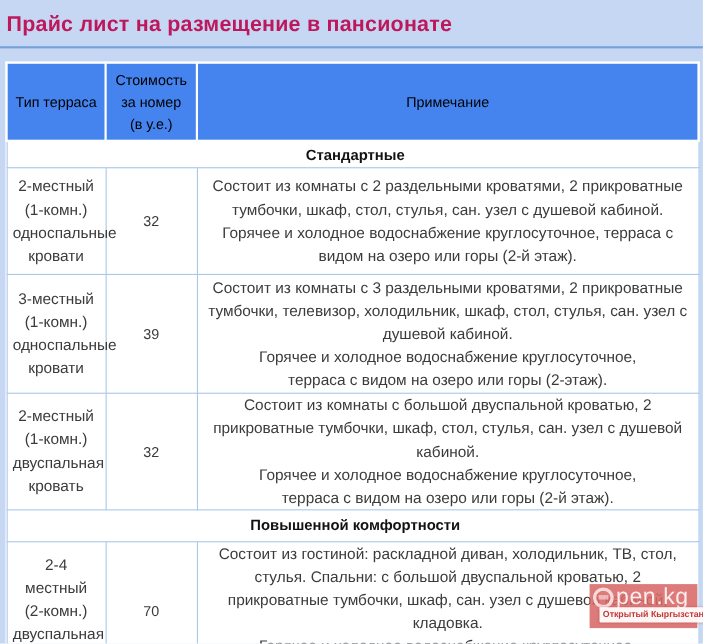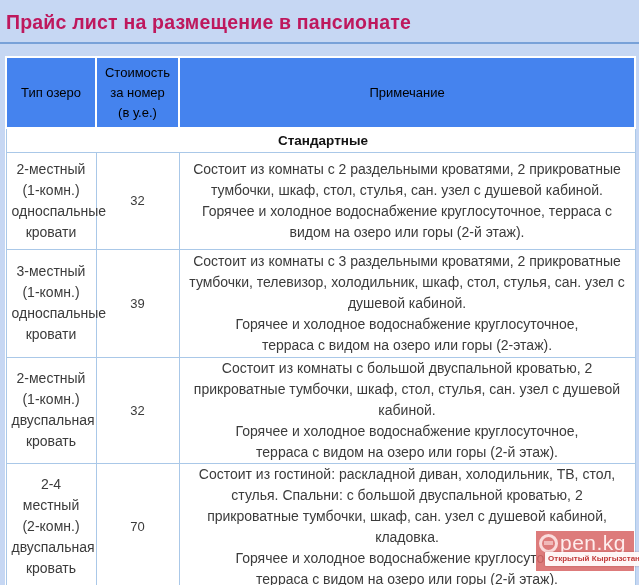--- a/index.html
+++ b/index.html
@@ -82,21 +82,21 @@
 <div class="title-rule"></div>
 
 <table class="price">
   <colgroup>
     <col class="c-type">
       <col class="c-price">
       <col class="c-note">
   </colgroup>
   <thead>
     <tr class="head">
-      <th>Тип озеро</th>
+      <th>Тип терраса</th>
       <th class="pre">Стоимость
 за номер
 (в у.е.)</th>
       <th>Примечание</th>
     </tr>
   </thead>
   <tbody>
     <tr class="section sh1">
       <td colspan="3">Стандартные</td>
     </tr>
@@ -122,20 +122,23 @@
     <tr class="rh3">
       <td class="pre">2-местный
 (1-комн.)
 двуспальная
 кровать</td>
       <td class="price-cell">32</td>
       <td class="pre">Состоит из комнаты с большой двуспальной кроватью, 2 прикроватные тумбочки, шкаф, стол, стулья, сан. узел с душевой кабиной.
 Горячее и холодное водоснабжение круглосуточное,
 терраса с видом на озеро или горы (2-й этаж).</td>
     </tr>
+    <tr class="section sh2">
+      <td colspan="3">Повышенной комфортности</td>
+    </tr>
     <tr class="rh4">
       <td class="pre">2-4 местный
 (2-комн.)
 двуспальная
 кровать</td>
       <td class="price-cell">70</td>
       <td class="pre">Состоит из гостиной: раскладной диван, холодильник, ТВ, стол, стулья. Спальни: с большой двуспальной кроватью, 2 прикроватные тумбочки, шкаф, сан. узел с душевой кабиной, кладовка.
 Горячее и холодное водоснабжение круглосуточное,
 терраса с видом на озеро или горы (2-й этаж).</td>
     </tr>

